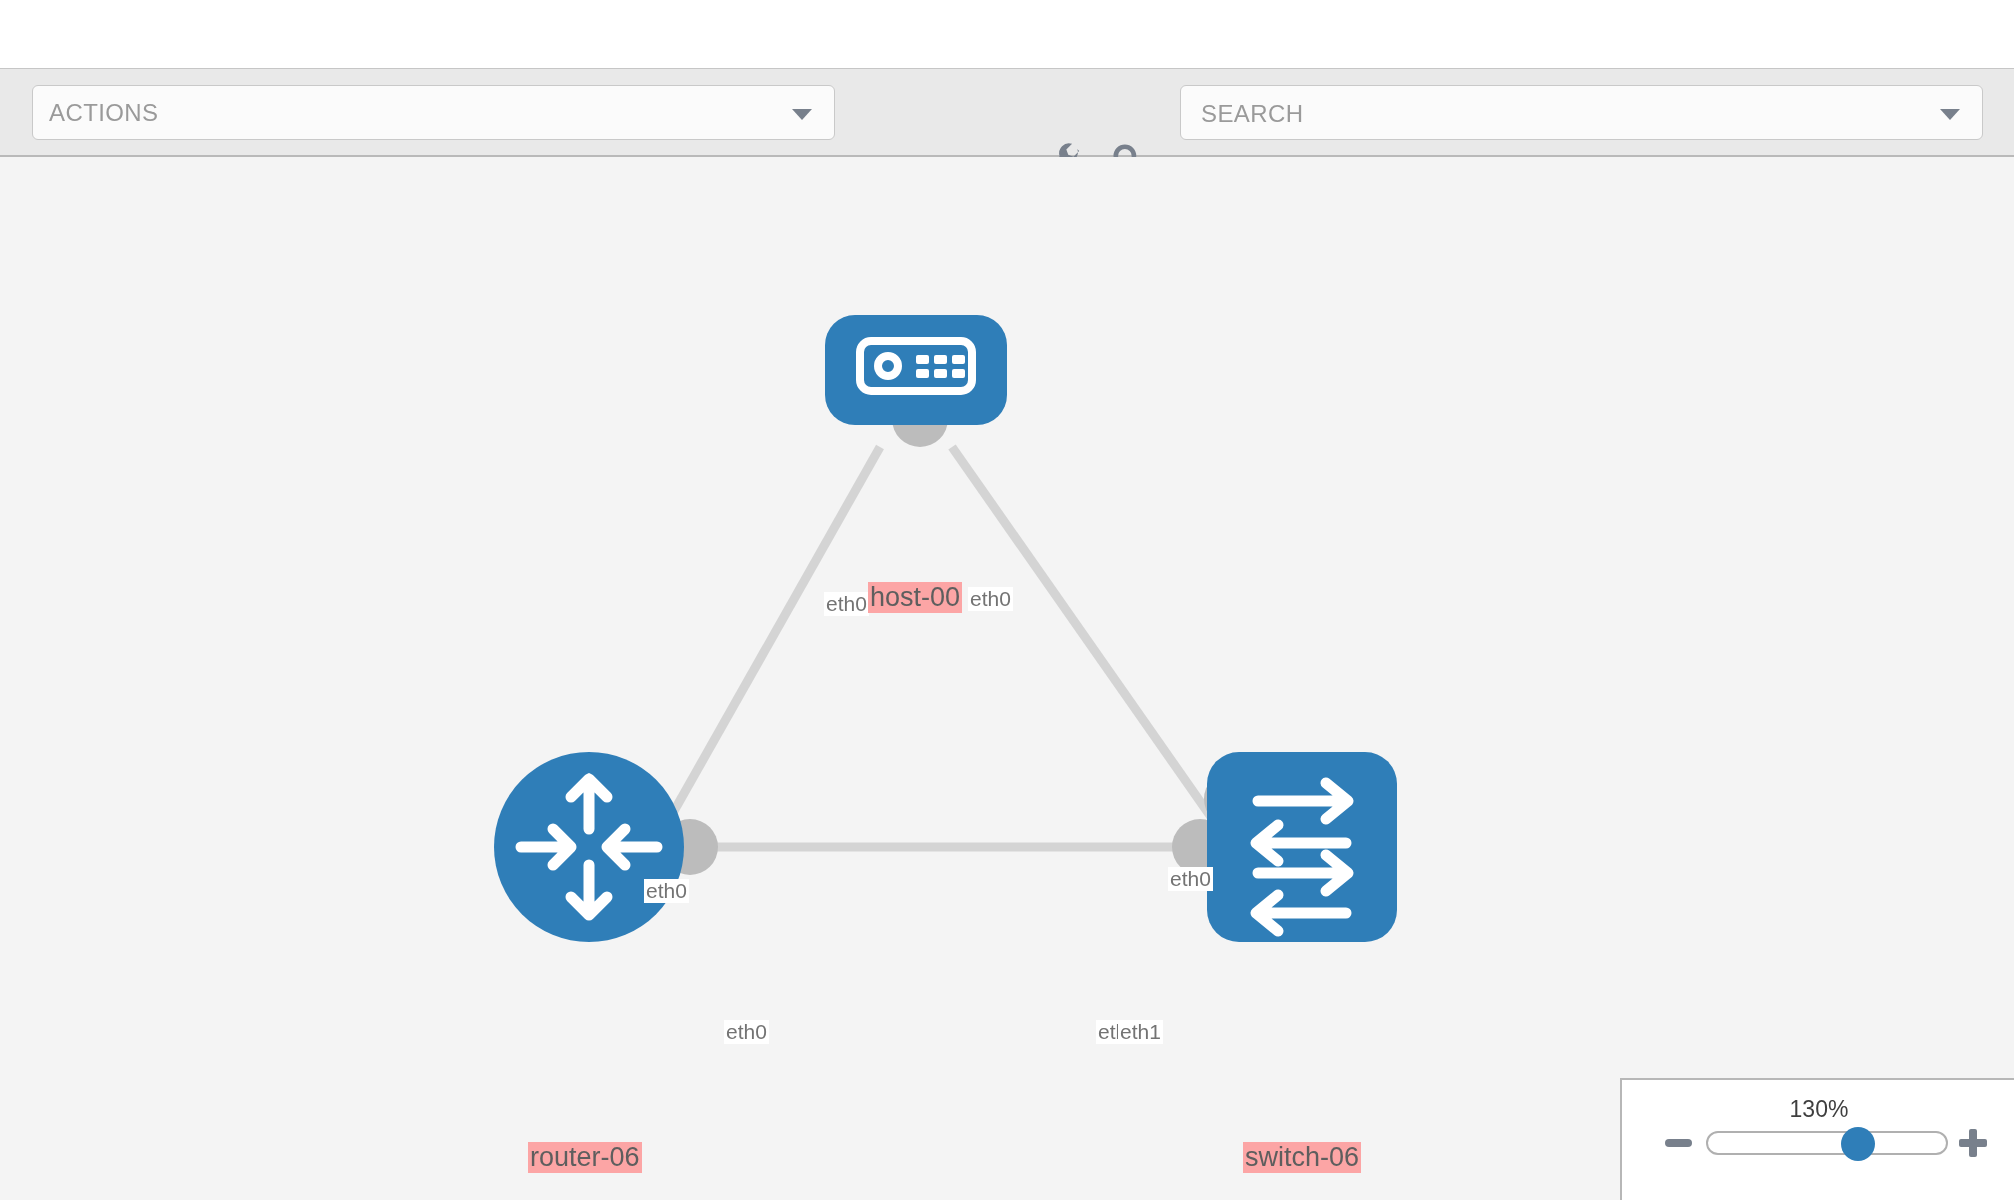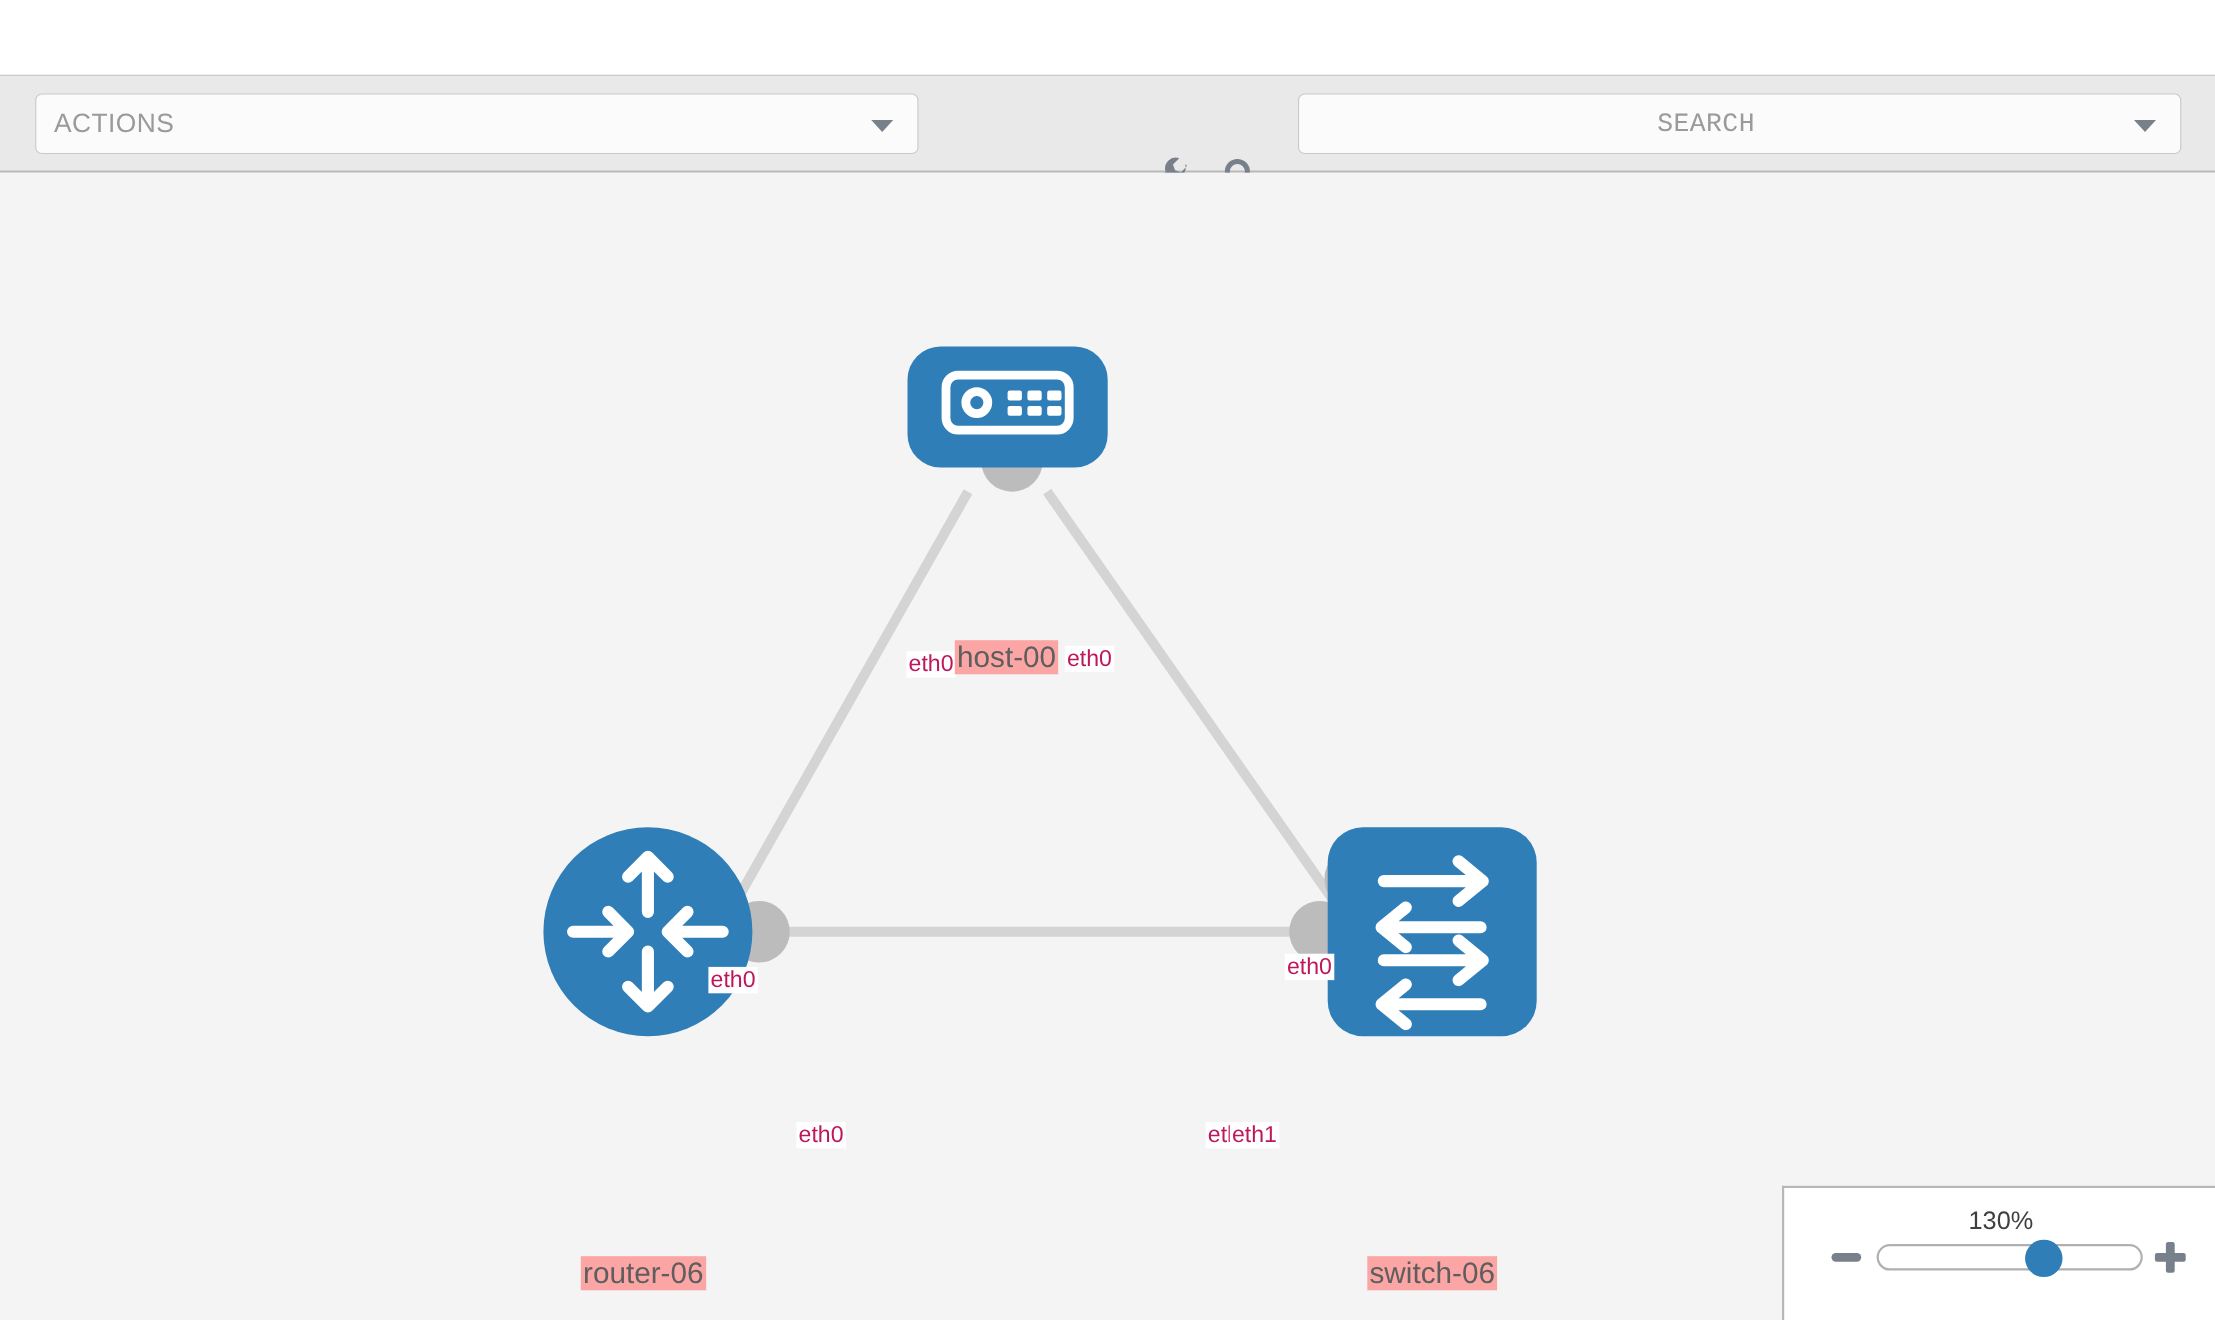--- a/index.html
+++ b/index.html
@@ -82,24 +82,23 @@
     width: 803px; height: 55px;
     background: #fbfbfb;
     border: 1px solid #c9c9c9;
     border-radius: 6px;
     box-sizing: border-box;
   }
   .search-input {
     position: absolute; left: 18px; top: 0;
     width: 700px; height: 53px;
     border: none; outline: none; background: transparent;
-    font-family: Liberation Mono, monospace;
+    font-family: Liberation Sans, sans-serif;
     font-size: 24px; color: #9a9a9a;
     letter-spacing: .4px;
-    text-align: center;
   }
   .search-input::placeholder { color: #9a9a9a; opacity: 1; }
 
   
   .canvas {
     position: absolute; left: 0; top: 157px;
     width: 2014px; height: 1043px;
     background: #f4f4f4;
     overflow: hidden;
   }
@@ -110,21 +109,21 @@
     position: absolute;
     font-size: 27px;
     color: #5e5e5e;
     background: #fca5a5;
     white-space: nowrap;
     padding: 0 2px;
   }
   .iface-label {
     position: absolute;
     font-size: 21px;
-    color: #be185d;
+    color: #737373;
     background: #ffffff;
     white-space: nowrap;
     padding: 0 2px;
   }
 
   
   .zoom-panel {
     position: absolute; left: 1620px; top: 1078px;
     width: 394px; height: 122px;
     background: #ffffff;

